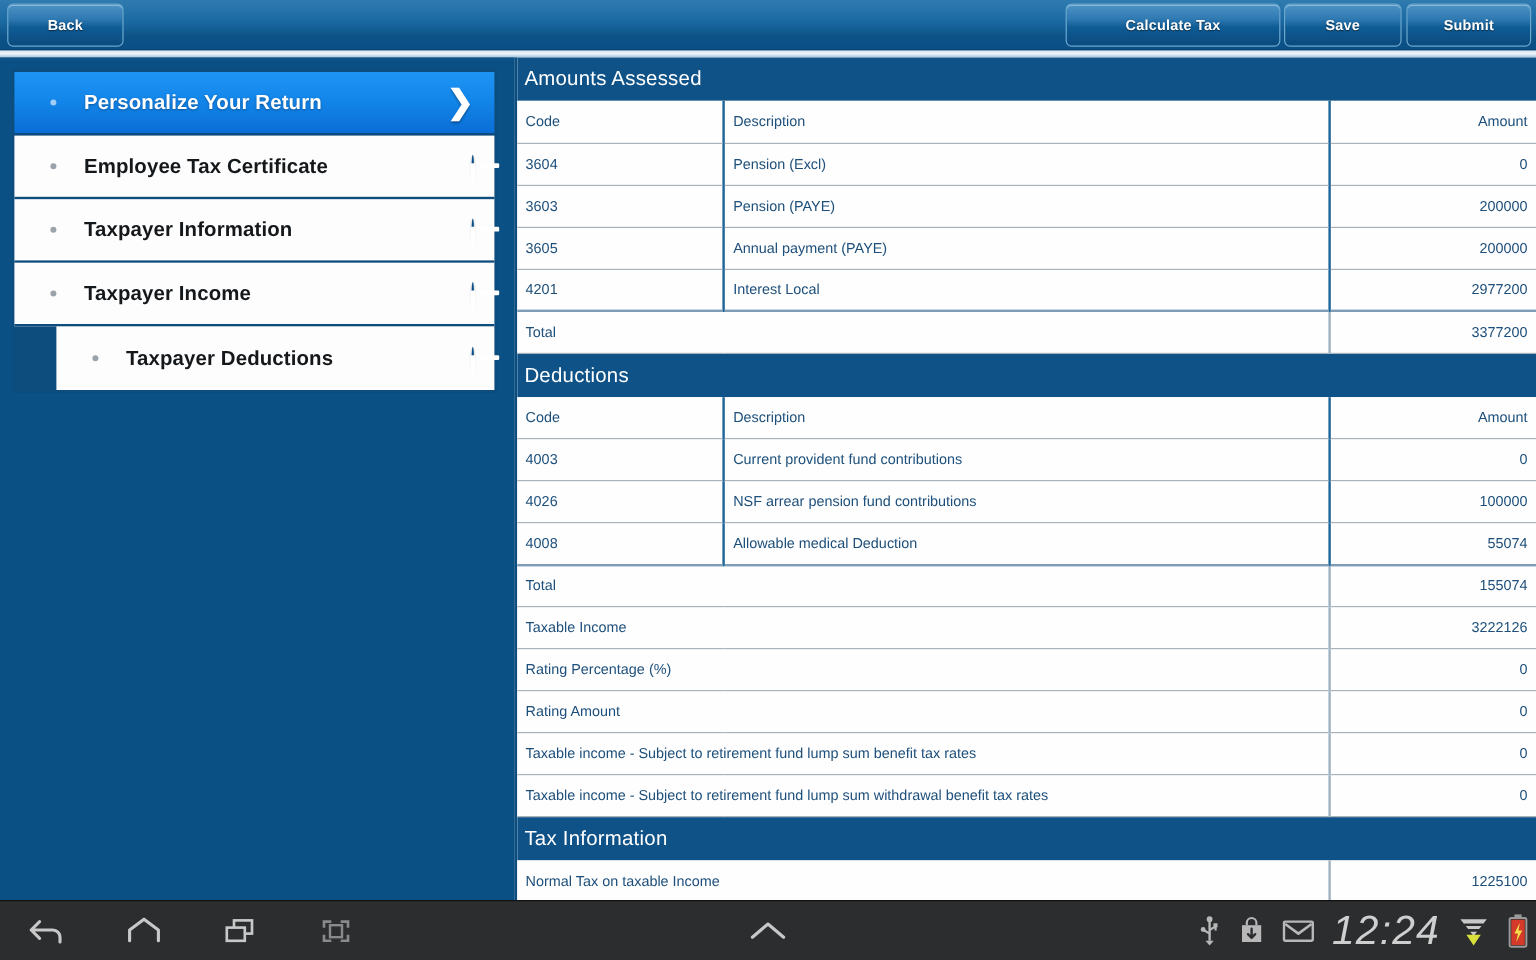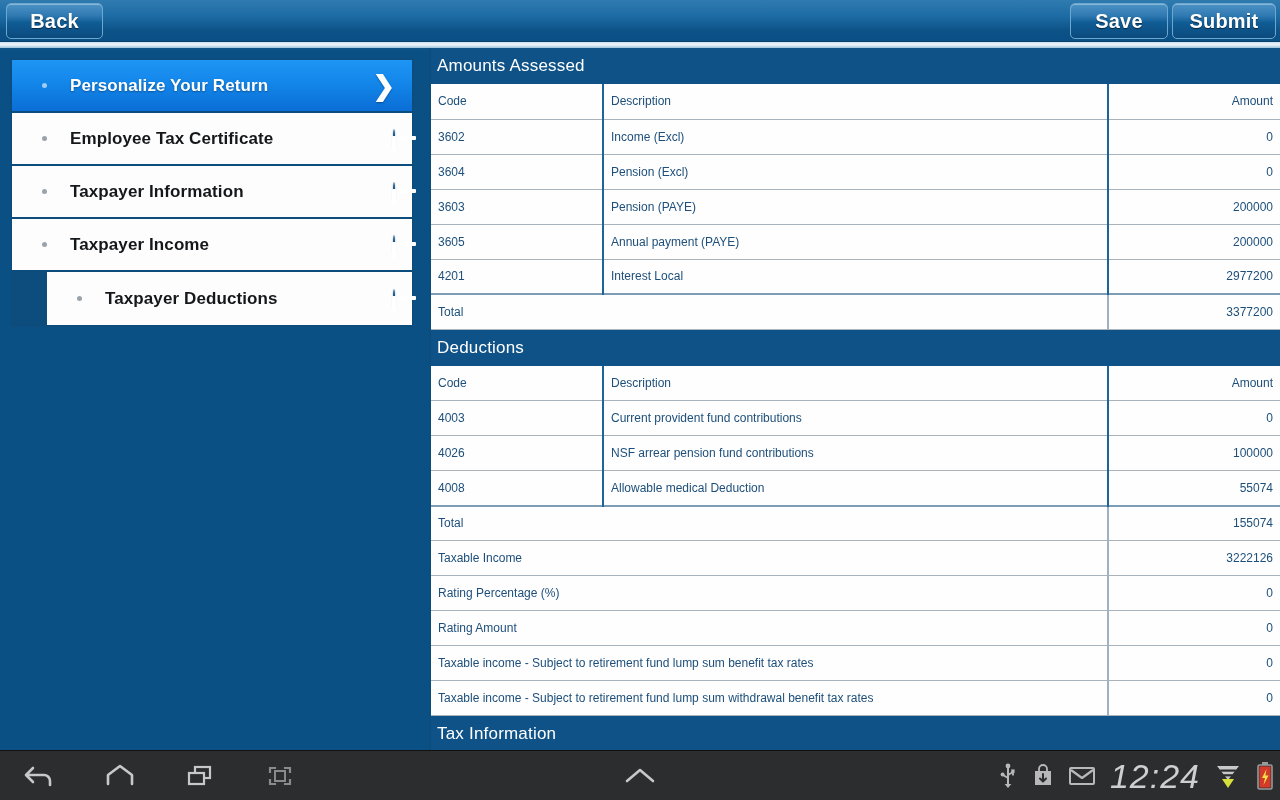--- a/index.html
+++ b/index.html
@@ -29,21 +29,21 @@
     position: absolute; left: 0; top: 48px; width: 1280px; height: 3px;
     background: #0c5287;
   }
   .btn {
     position: absolute;
     height: 36px;
     border: 1px solid #6ba8cf;
     border-radius: 5px;
     background: linear-gradient(to bottom, #4c92c4 0%, #2f79b2 35%, #0f5c95 55%, #0b4a7d 100%);
     color: #ffffff;
-    font-size: 20px;
+    font-size: 12px;
     font-weight: bold;
     letter-spacing: .2px;
     display: flex; align-items: center; justify-content: center;
     text-shadow: 0 1px 1px rgba(0,0,0,.55);
     box-shadow: inset 0 1px 0 rgba(255,255,255,.35);
     cursor: pointer;
   }
   .btn-back     { left: 6px;   top: 3px; width: 97px; }
   .btn-calc     { left: 888px; top: 3px; width: 179px; }
   .btn-save     { left: 1070px;top: 3px; width: 98px; }
@@ -150,20 +150,21 @@
   .clock { color: #cfcfcf; font-size: 34px; font-weight: 300; letter-spacing: 1px; font-family: "Liberation Sans", sans-serif; font-style: italic; }
   .stat-ico { display:flex; align-items:center; justify-content:center; }
 </style>
 </head>
 <body>
 
 <div id="app">
 
   <div class="topbar">
     <div class="btn btn-back">Back</div>
+    <div class="btn btn-calc">Calculate Tax</div>
     <div class="btn btn-save">Save</div>
     <div class="btn btn-submit">Submit</div>
   </div>
   <div class="topbar-strip"></div>
   <div class="topbar-strip2"></div>
 
   <div class="sidebar">
     <div class="nav" id="nav-list">
         <div class="nav-item active">
           <span class="nav-bullet"></span>
@@ -199,25 +200,20 @@
     <table class="tbl">
       <tbody>
         <tr class="colhead">
           <td class="c-code">Code</td>
           <td class="c-desc">Description</td>
           <td class="c-amt">Amount</td>
         </tr>
       </tbody>
       <tbody id="aa-rows">
           <tr class="rowline">
-            <td class="c-code">3602</td>
-            <td class="c-desc">Income (Excl)</td>
-            <td class="c-amt">0</td>
-          </tr>
-          <tr class="rowline">
             <td class="c-code">3604</td>
             <td class="c-desc">Pension (Excl)</td>
             <td class="c-amt">0</td>
           </tr>
           <tr class="rowline">
             <td class="c-code">3603</td>
             <td class="c-desc">Pension (PAYE)</td>
             <td class="c-amt">200000</td>
           </tr>
           <tr class="rowline">

